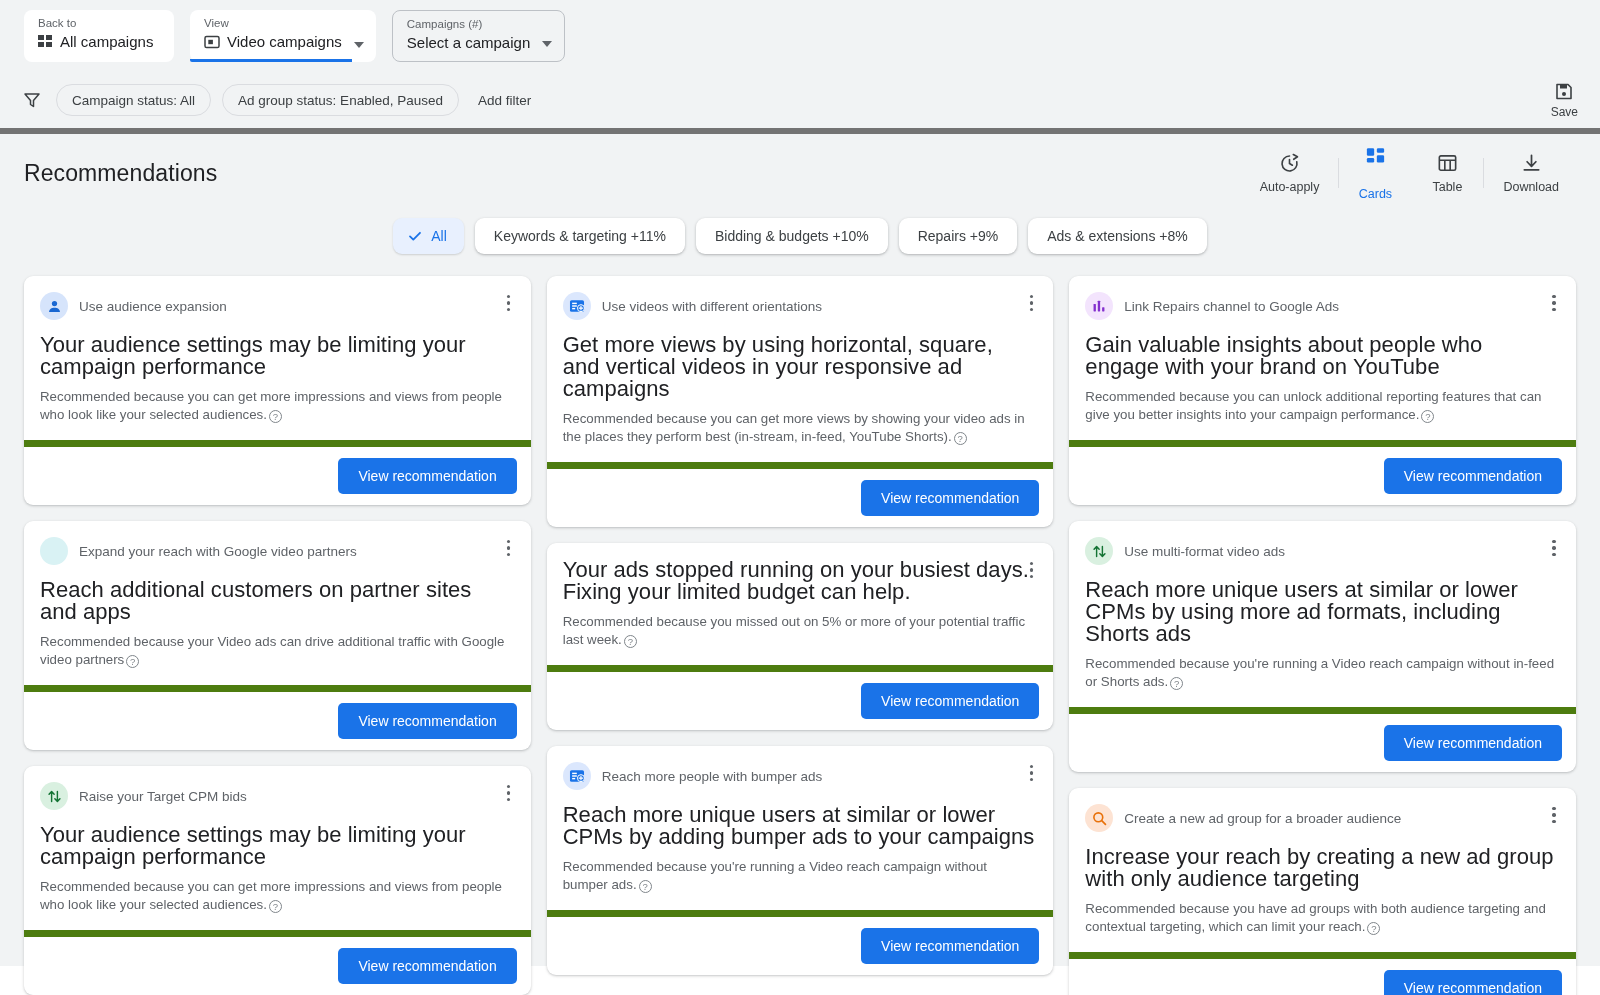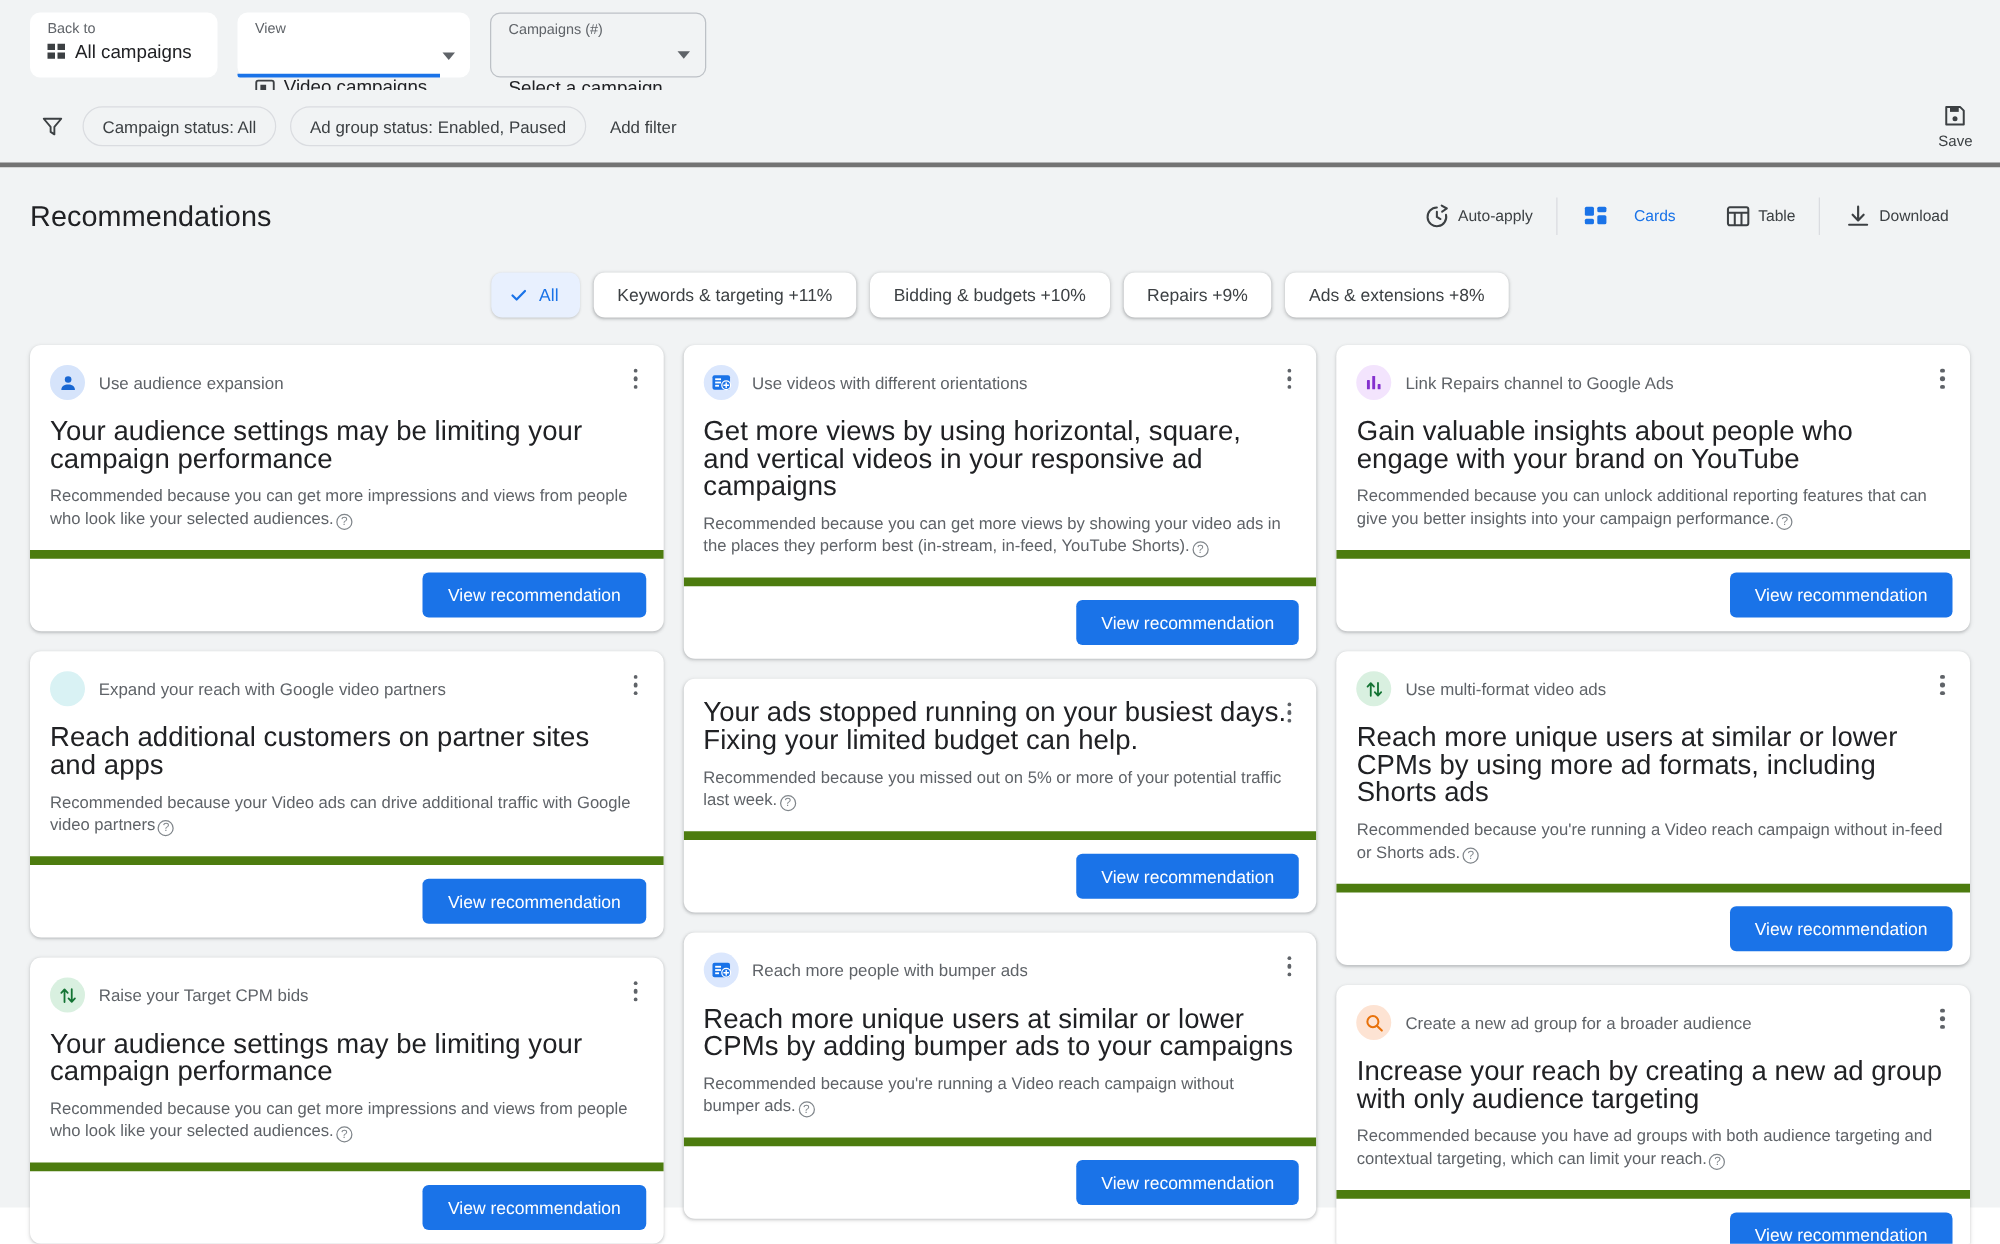--- a/index.html
+++ b/index.html
@@ -60,39 +60,39 @@
   }
   .caret {
     position: absolute;
     right: 12px;
     bottom: 14px;
     width: 0; height: 0;
     border-left: 5.5px solid transparent;
     border-right: 5.5px solid transparent;
     border-top: 6.5px solid #5f6368;
   }
-  .selbox.hasCaret { padding-right: 34px; gap: 28px; }
+  .selbox.hasCaret { padding-right: 34px; }
 
   
   .grid-ic { display:inline-block; width:15px; height:13px; position:relative; flex:0 0 auto;}
   .grid-ic i {position:absolute;background:#3c4043;display:block;}
   .grid-ic i:nth-child(1){left:0;top:0;width:6px;height:5px;}
   .grid-ic i:nth-child(2){left:8px;top:0;width:6px;height:5px;}
   .grid-ic i:nth-child(3){left:0;top:7px;width:6px;height:5px;}
   .grid-ic i:nth-child(4){left:8px;top:7px;width:6px;height:5px;}
 
   
   .filterbar {
     height: 62px;
     background: #f1f3f4;
     display: flex;
     align-items: center;
-    padding: 0 32px;
+    padding: 0 22px;
     gap: 11px;
-    border-bottom: 4px solid #737373;
+    border-bottom: 6px solid #737373;
     position: relative;
   }
   .chip-filter {
     border: 1px solid #dadce0;
     border-radius: 16px;
     height: 32px;
     padding: 0 15px;
     display: flex;
     align-items: center;
     font-size: 13.5px;
@@ -137,21 +137,21 @@
   .head-actions {
     position: absolute;
     right: 22px;
     top: 50%;
     transform: translateY(-50%);
     display: flex;
     align-items: center;
   }
   .ha-item {
     display: flex;
-    flex-direction: row;
+    flex-direction: column;
     align-items: center;
     gap: 5px;
     font-size: 12.5px;
     color: #3c4043;
     padding: 0 19px;
     min-width: 72px;
   }
   .ha-item.sel { color: #1a73e8; gap: 19px; }
   .ha-sep { width: 1px; height: 30px; background: #dadce0; }
 

